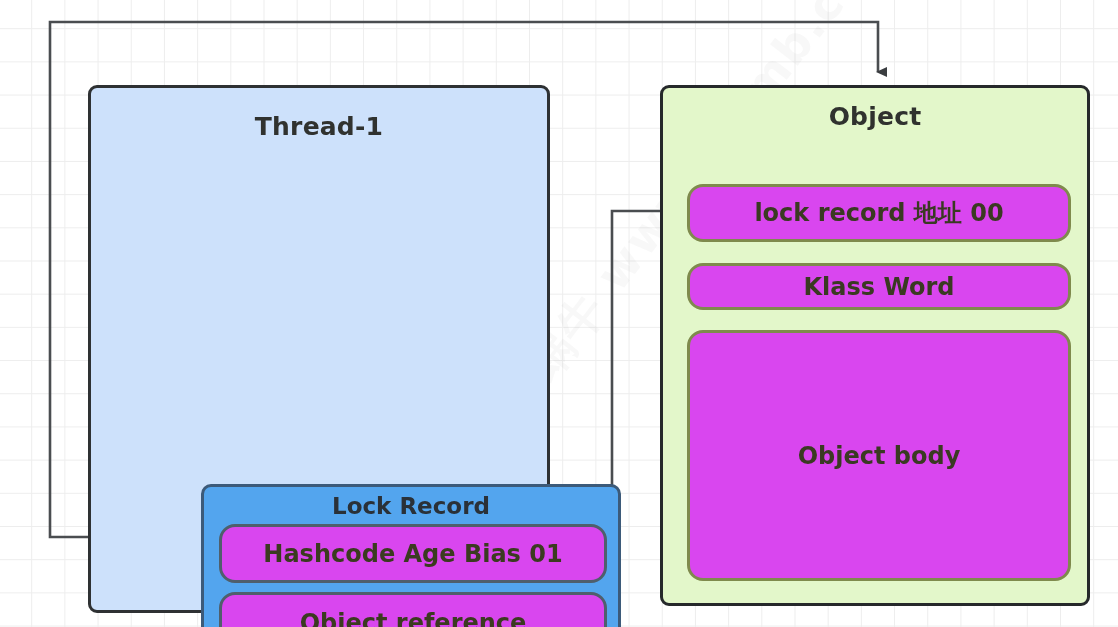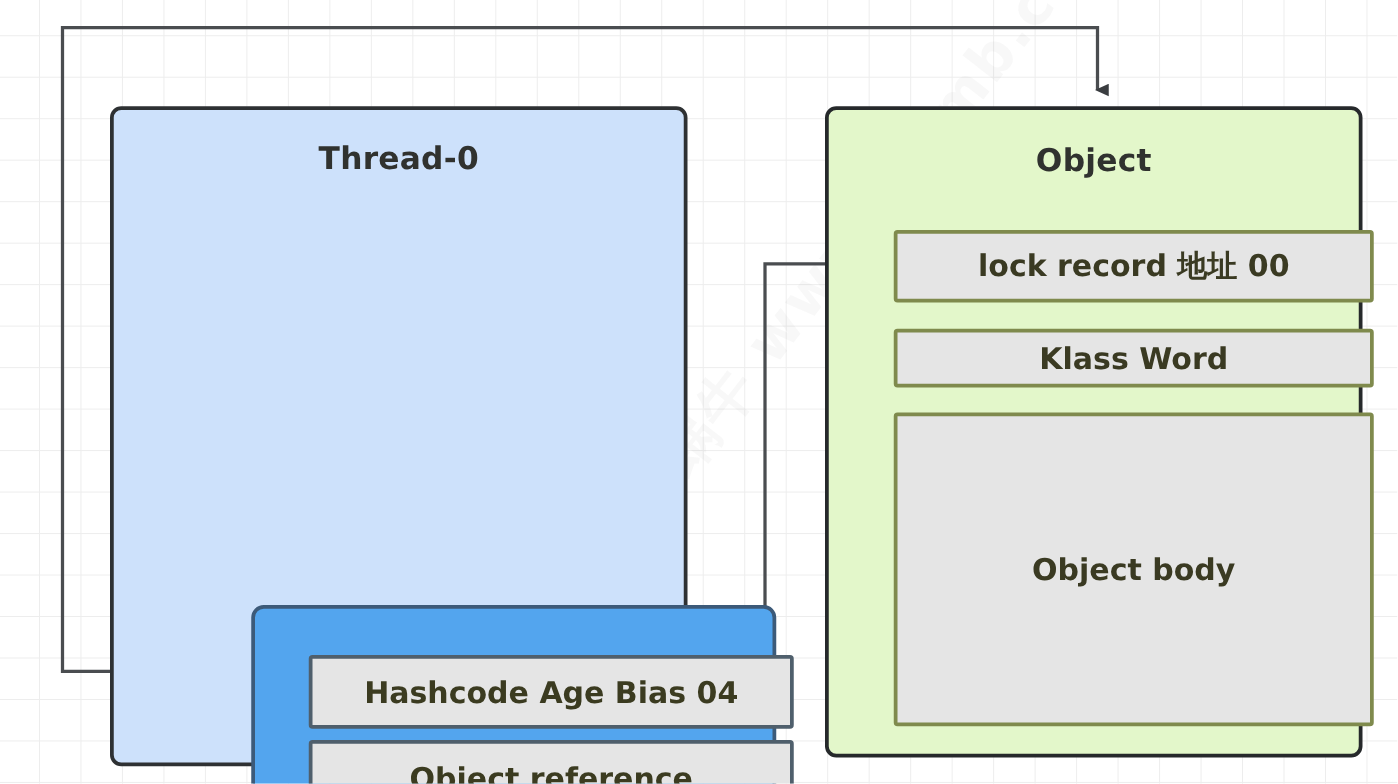--- a/index.html
+++ b/index.html
@@ -77,21 +77,21 @@
     position: absolute;
     left: 0;
     right: 0;
     text-align: center;
     font-size: 25px;
     font-weight: bold;
     color: #30322f;
     letter-spacing: 0.2px;
   }
   .thread-title { top: 24px; }
-  .object-title { top: 26px; }
+  .object-title { top: 14px; }
 
   .lock-record-box {
     left: 110px;
     top: 396px;
     width: 420px;
     height: 188px;
     background: #53a5ee;
     border: 3px solid #3c5a79;
     border-radius: 10px;
   }
@@ -101,29 +101,28 @@
     top: 6px;
     text-align: center;
     font-size: 23px;
     font-weight: bold;
     color: #2a3138;
   }
 
   .slot {
     position: absolute;
     box-sizing: border-box;
-    background: #e5e5e5;
-    border-radius: 3px;
+    background: #d946ef;
+    border-radius: 16px;
     display: flex;
     align-items: center;
     justify-content: center;
     font-weight: bold;
     color: #3a3a22;
     text-align: center;
-    margin-left: 28px;
   }
 
   .slot-blue { border: 3px solid #4f5f6c; }
   .slot-green { border: 3px solid #7f8a4d; }
 
   
   .slot-hashcode {
     left: 15px;
     top: 37px;
     width: 388px;
@@ -183,25 +182,26 @@
     <g>
       <path d="M125,537 L50,537 L50,22 L878,22 L878,72" fill="none" stroke="#4a4d50" stroke-width="2.6" marker-end="url(#arrow-down)"></path>
     </g>
 
     <g>
       <path d="M684,211 L612,211 L612,489 L540,489" fill="none" stroke="#4a4d50" stroke-width="2.6" marker-end="url(#arrow-left)"></path>
     </g>
   </svg>
 
   <div class="box thread-box">
-    <div class="box-title thread-title">Thread-0</div>
+    <div class="box-title thread-title">Thread-1</div>
 
     <div class="box lock-record-box" style="position:absolute;">
-
-      <div class="slot slot-blue slot-hashcode">Hashcode Age Bias 04</div>
+      <div class="lock-record-title">Lock Record</div>
+
+      <div class="slot slot-blue slot-hashcode">Hashcode Age Bias 01</div>
 
       <div class="slot slot-blue slot-objref">Object reference</div>
     </div>
   </div>
 
   <div class="box object-box">
     <div class="box-title object-title">Object</div>
 
     <div class="slot slot-green slot-lockrecord">lock record 地址 00</div>
 

